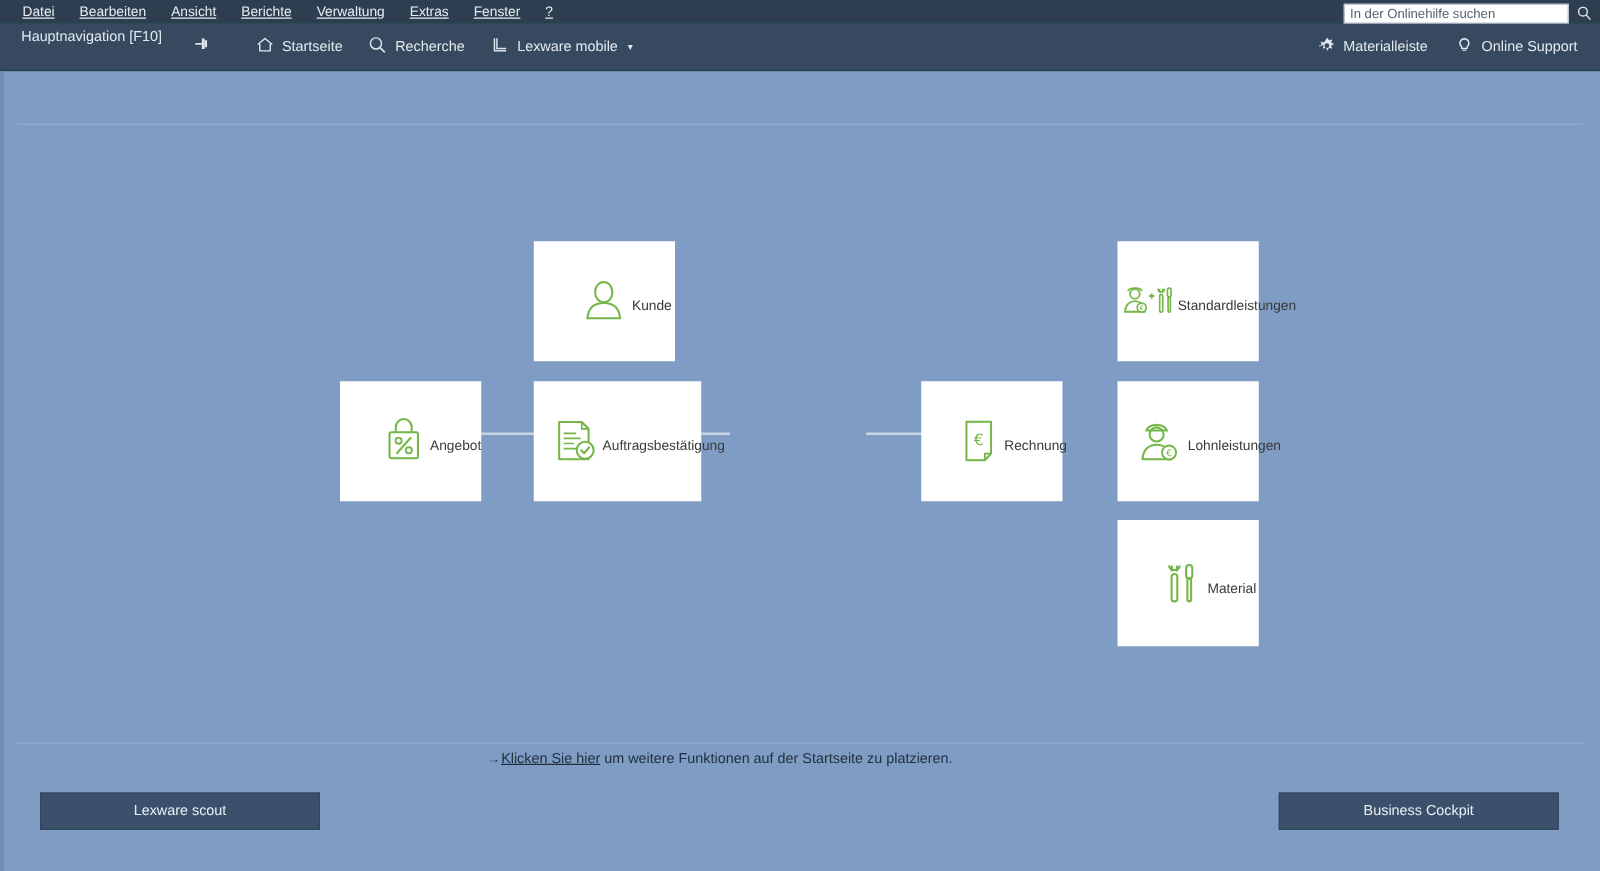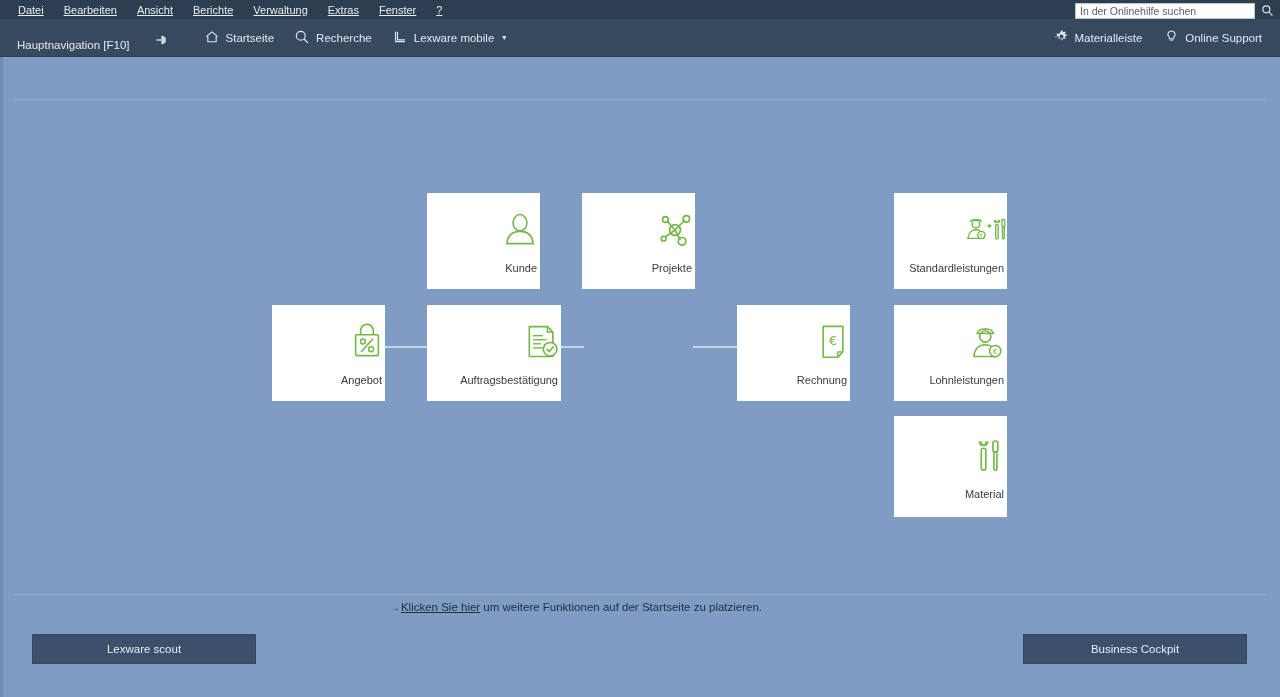--- a/index.html
+++ b/index.html
@@ -37,21 +37,21 @@
     width: 18px; height: 17px; display: flex; align-items: center; justify-content: center;
     background: transparent; border: none; cursor: pointer;
   }
 
   
   .toolbar {
     position: absolute; left: 0; top: 19px; width: 1280px; height: 38px;
     background: #36495f; display: flex; align-items: center;
     border-bottom: 1px solid #2c3e50;
   }
-  .tb-left { display: flex; align-items: flex-end; padding-left: 17px; gap: 0; }
+  .tb-left { display: flex; align-items: flex-start; padding-left: 17px; gap: 0; }
   .tb-text { color: #e4eaf0; font-size: 11.5px; }
   .tb-btn {
     display: flex; align-items: center; gap: 6px; padding: 4px 10px;
     color: #e4eaf0; font-size: 11.5px; cursor: pointer; white-space: nowrap;
   }
   .tb-pin { margin-left: 16px; padding: 4px 8px; cursor: pointer; display:flex; align-items:center;}
   .tb-gap { width: 18px; }
   .tb-right {
     position: absolute; right: 8px; display: flex; align-items: center; gap: 2px;
   }
@@ -89,21 +89,21 @@
     background: #93acc9;
   }
   .hr-bottom {
     position: absolute; left: 14px; top: 537px; width: 1252px; height: 1px;
     background: #93acc9;
   }
 
   
   .card {
     position: absolute; background: #ffffff;
-    display: flex; flex-direction: column; align-items: flex-end; justify-content: center;
+    display: flex; flex-direction: row; align-items: center; justify-content: center;
     cursor: pointer; box-shadow: 0 0 0 0 rgba(0,0,0,0); padding-left: 36px;
   }
   .card-icon { height: 46px; display: flex; align-items: center; justify-content: center; }
   .card-label {
     margin-top: 9px; font-size: 11px; color: #3a3a3a; text-align: center;
     line-height: 1.1; padding: 0 3px;
   }
   .connector {
     position: absolute; height: 2px; background: #c7d3e2;
   }
@@ -242,36 +242,20 @@
     <div class="card" style="left:427px; top:136px; width:113px; height:96px;">
       <div class="card-icon">
         <svg width="40" height="40" viewBox="0 0 44 44">
           <ellipse cx="22" cy="14" rx="7.6" ry="9" fill="none" stroke="#74b647" stroke-width="1.8"></ellipse>
           <path d="M7.5 37 C8.5 27 14.5 23.5 22 23.5 C29.5 23.5 35.5 27 36.5 37 z" fill="none" stroke="#74b647" stroke-width="1.8" stroke-linejoin="round"></path>
         </svg>
       </div>
       <div class="card-label">Kunde</div>
     </div>
 
-    <div class="card" style="left:582px; top:136px; width:113px; height:96px;">
-      <div class="card-icon">
-        <svg width="40" height="40" viewBox="0 0 44 44">
-          <line x1="22" y1="22" x2="13" y2="12" stroke="#74b647" stroke-width="1.8"></line>
-          <line x1="22" y1="22" x2="33" y2="11" stroke="#74b647" stroke-width="1.8"></line>
-          <line x1="22" y1="22" x2="11" y2="30" stroke="#74b647" stroke-width="1.8"></line>
-          <line x1="22" y1="22" x2="28" y2="33" stroke="#74b647" stroke-width="1.8"></line>
-          <circle cx="22" cy="22" r="6" fill="none" stroke="#74b647" stroke-width="2"></circle>
-          <circle cx="11.5" cy="10.5" r="3.2" fill="none" stroke="#74b647" stroke-width="1.8"></circle>
-          <circle cx="34.5" cy="9.8" r="3.6" fill="none" stroke="#74b647" stroke-width="1.8"></circle>
-          <circle cx="9.5" cy="31.5" r="2.6" fill="none" stroke="#74b647" stroke-width="1.8"></circle>
-          <circle cx="29.8" cy="34.5" r="4.2" fill="none" stroke="#74b647" stroke-width="1.8"></circle>
-        </svg>
-      </div>
-      <div class="card-label">Projekte</div>
-    </div>
 
     <div class="card" style="left:894px; top:136px; width:113px; height:96px;">
       <div class="card-icon">
         <svg width="42" height="34" viewBox="0 0 50 40">
 
           <ellipse cx="13" cy="13" rx="4.6" ry="4.6" fill="none" stroke="#74b647" stroke-width="1.7"></ellipse>
           <path d="M6.5 10.5 C6.5 6.5 19.5 6.5 19.5 10.5" fill="none" stroke="#74b647" stroke-width="1.7"></path>
           <path d="M3.5 30 C4 23 8.5 19.8 13 19.8 C17.5 19.8 22 23 22.5 30 z" fill="none" stroke="#74b647" stroke-width="1.7" stroke-linejoin="round"></path>
           <circle cx="19.5" cy="26" r="4.3" fill="#ffffff" stroke="#74b647" stroke-width="1.6"></circle>
           <text x="19.5" y="28.6" font-size="6" fill="#74b647" text-anchor="middle" font-family="DejaVu Sans, sans-serif">€</text>

